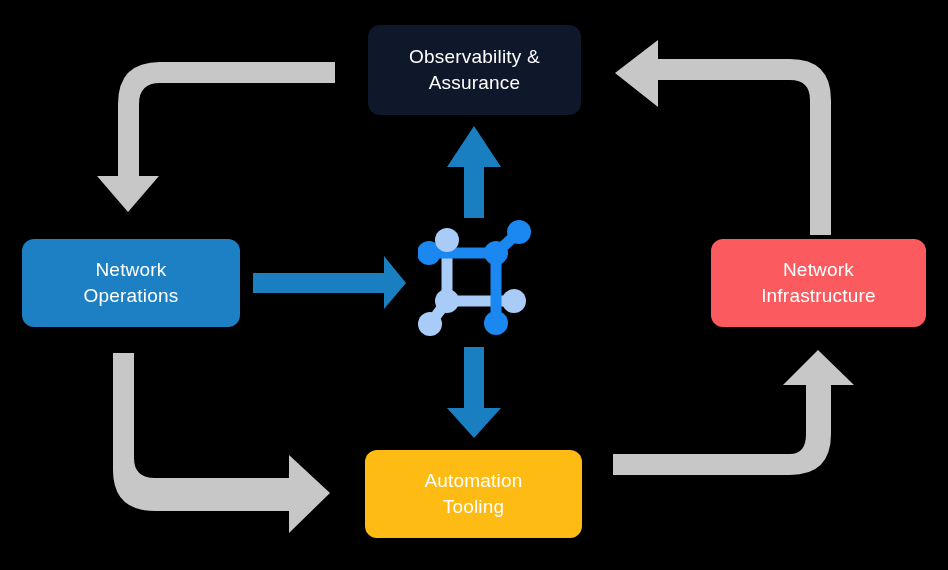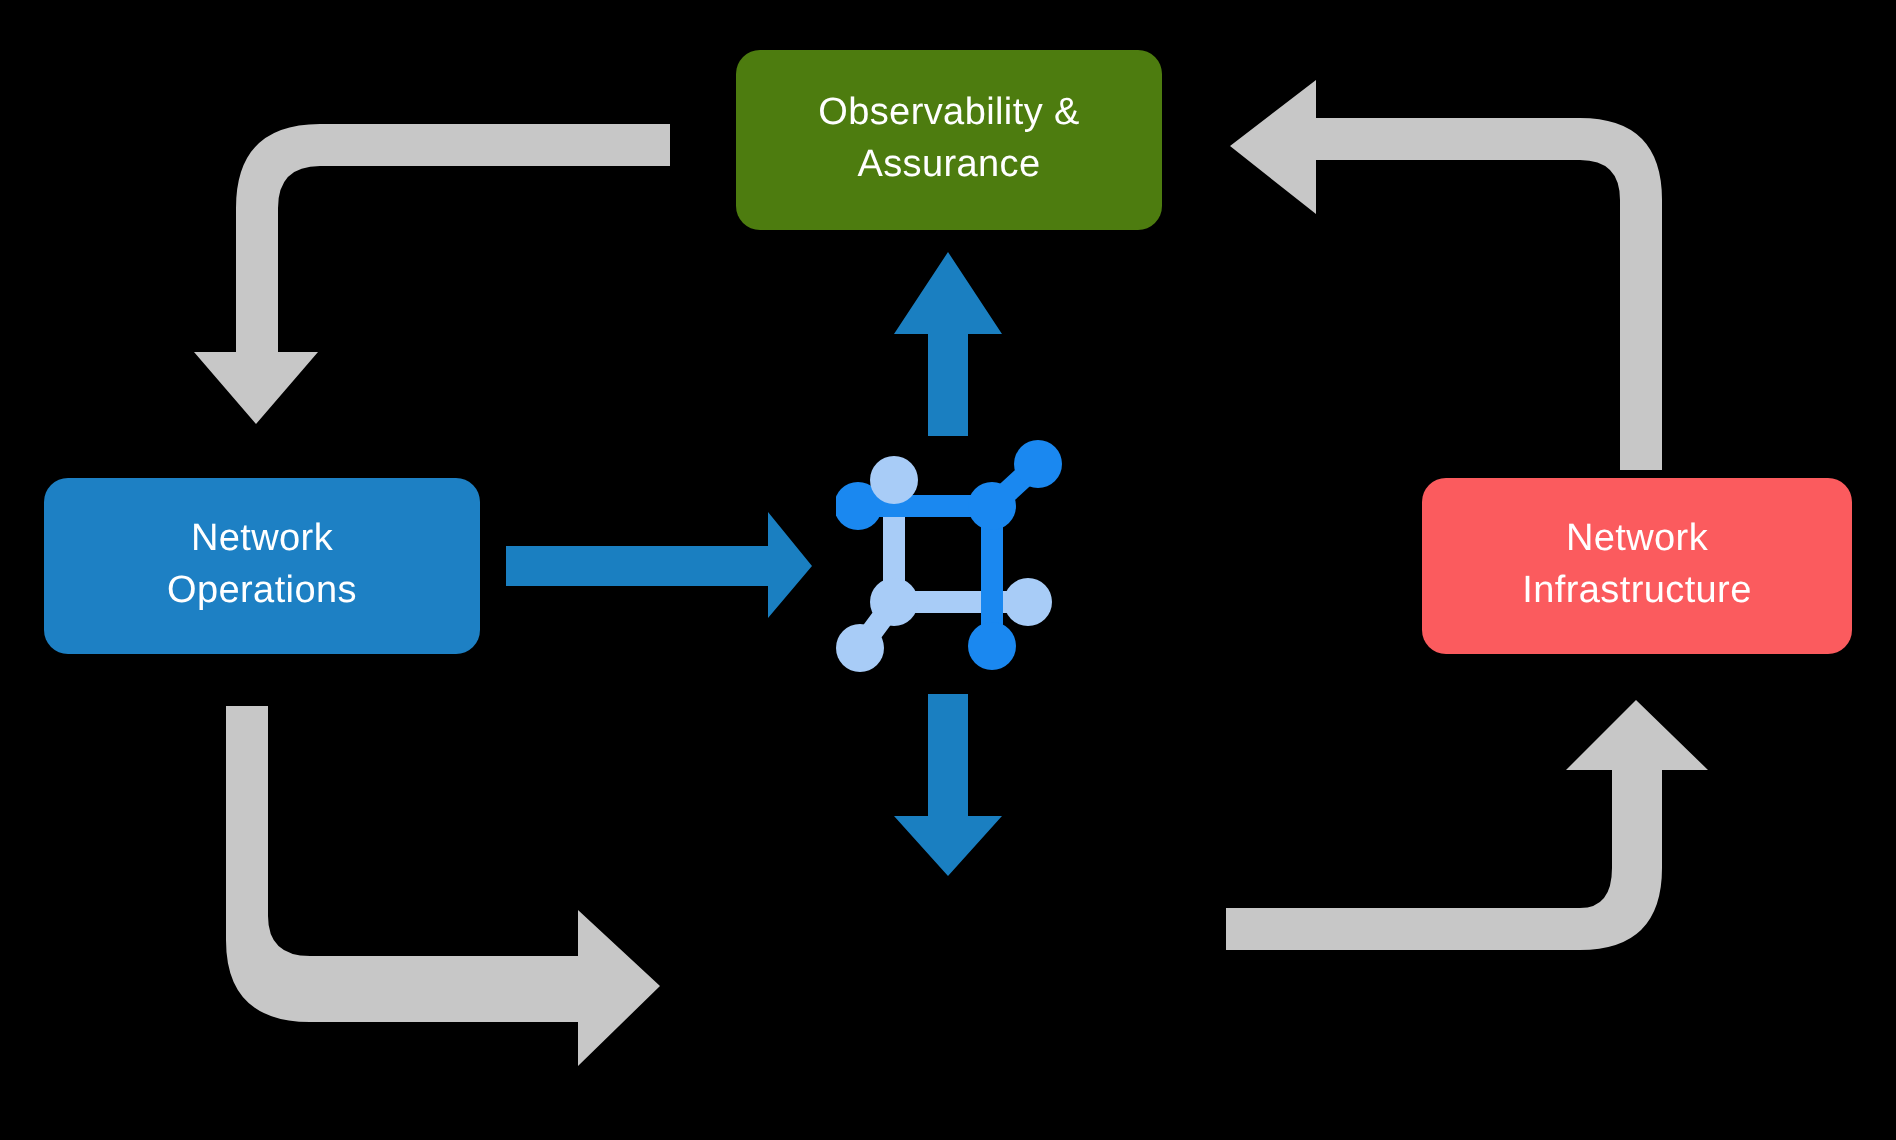--- a/index.html
+++ b/index.html
@@ -103,29 +103,33 @@
       <circle cx="78" cy="35" r="12" fill="#1a88f0"></circle>
       <circle cx="101" cy="14" r="12" fill="#1a88f0"></circle>
       <circle cx="78" cy="105" r="12" fill="#1a88f0"></circle>
       <circle cx="29" cy="22" r="12" fill="#a8ccf7"></circle>
       <circle cx="29" cy="83" r="12" fill="#a8ccf7"></circle>
       <circle cx="96" cy="83" r="12" fill="#a8ccf7"></circle>
       <circle cx="12" cy="106" r="12" fill="#a8ccf7"></circle>
     </g>
   </svg>
 
-  <div class="node-box" id="box-observability" style="background:#4d7c0f;">
+  <div class="node-box" id="box-observability" style="background:#0f172a;">
     <span>Observability &amp;
 Assurance</span>
   </div>
 
   <div class="node-box" id="box-operations" style="background:#1d80c4;">
     <span>Network
 Operations</span>
   </div>
 
   <div class="node-box" id="box-infrastructure" style="background:#fb5b5e;">
     <span>Network
 Infrastructure</span>
   </div>
 
+  <div class="node-box" id="box-automation" style="background:#fdbb14;">
+    <span>Automation
+Tooling</span>
+  </div>
 
 </div>
 
 </body></html>

